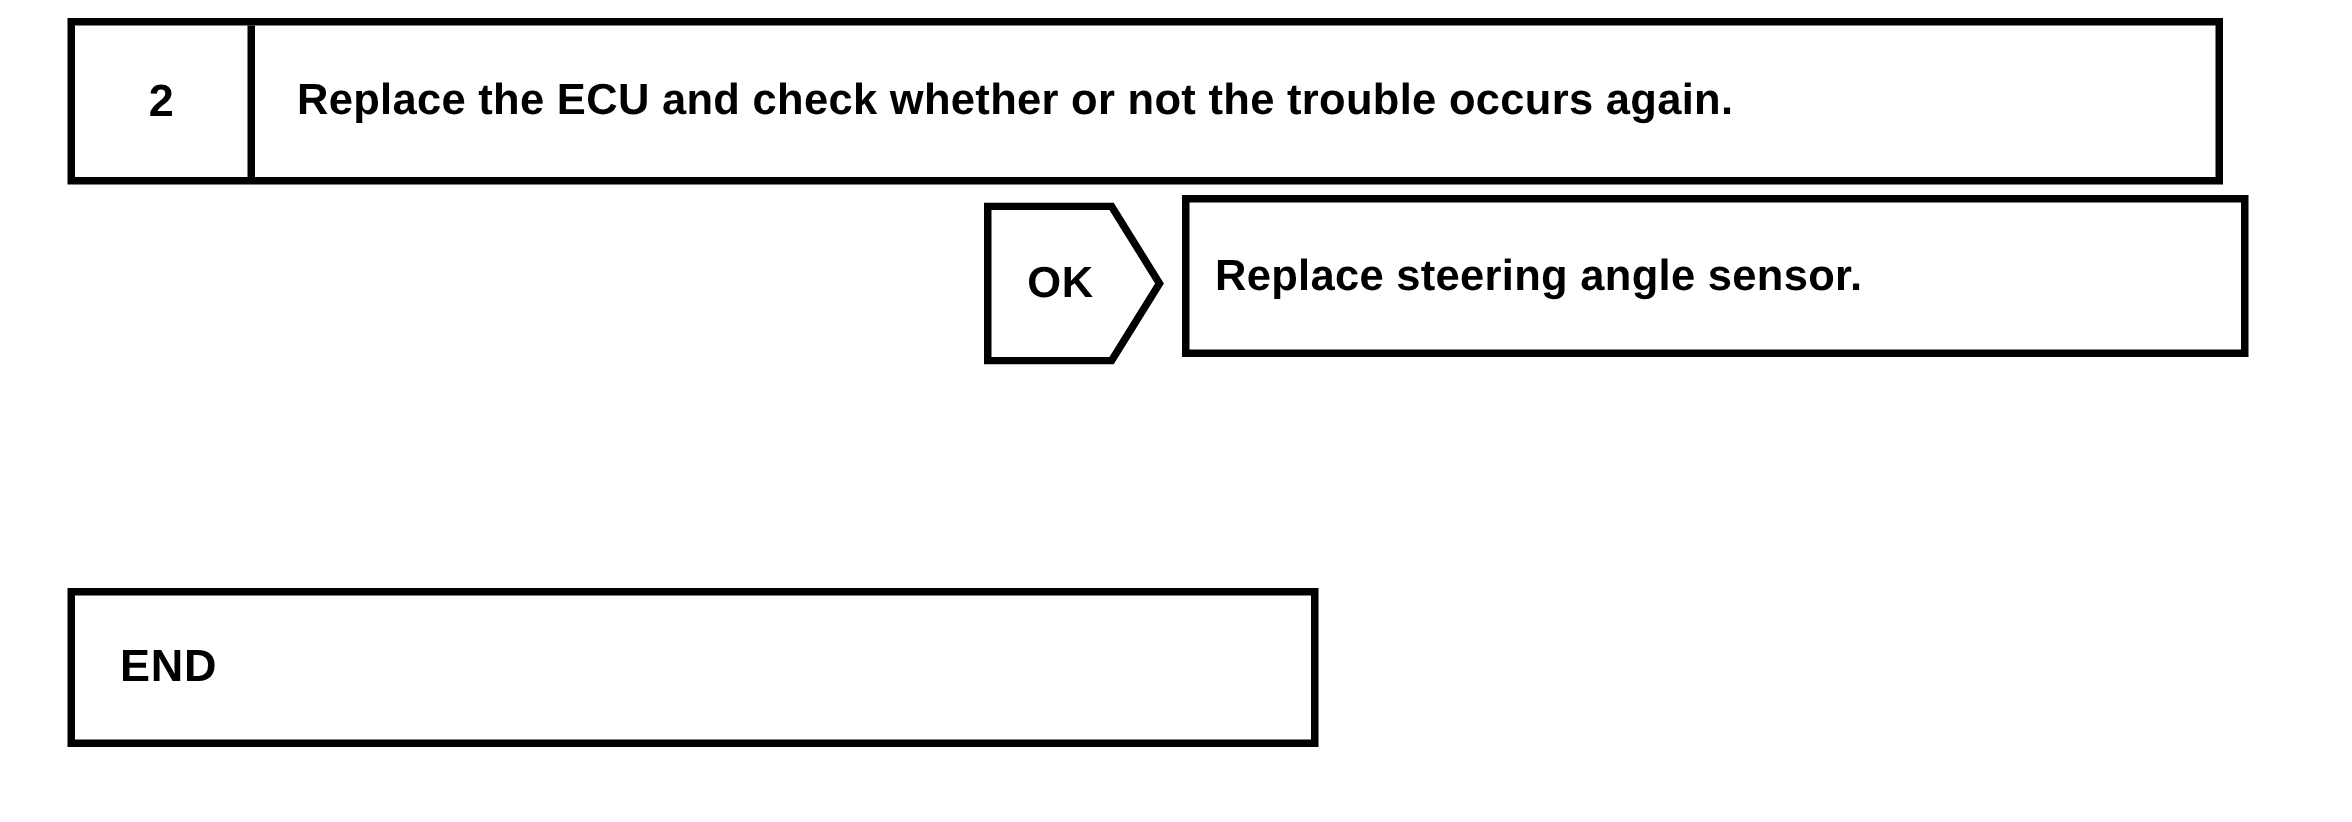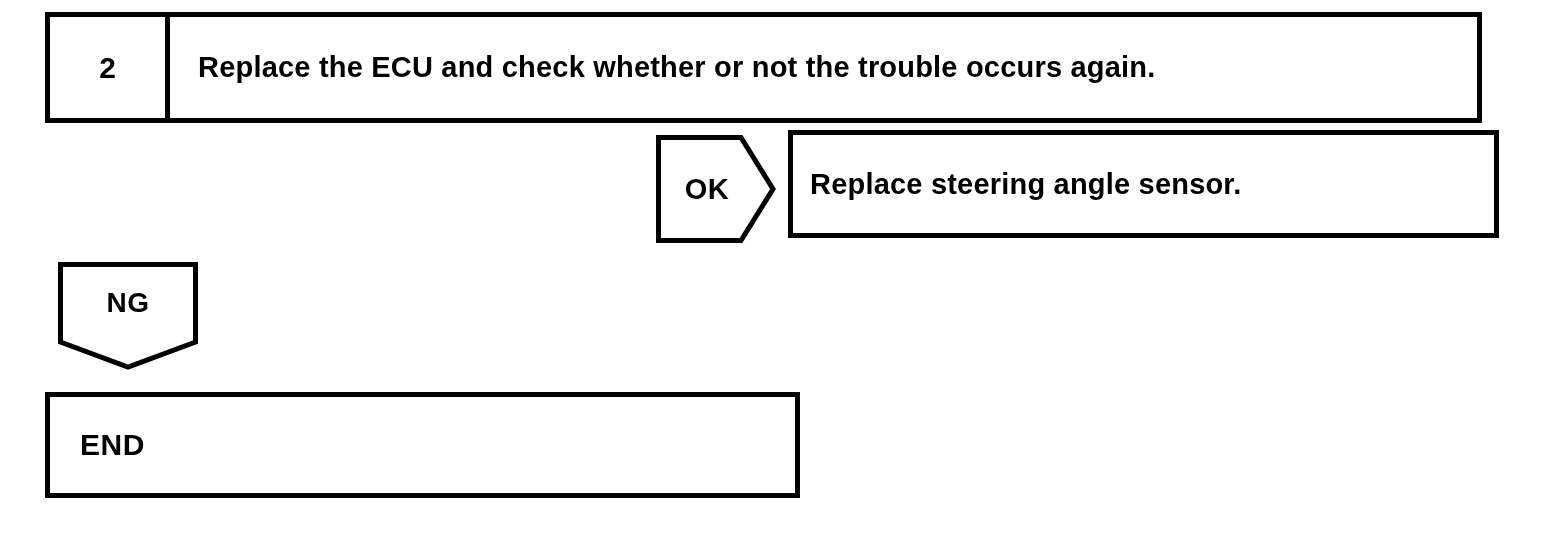--- a/index.html
+++ b/index.html
@@ -99,21 +99,21 @@
     height: 108px;
     padding-left: 17px;
     font-size: 29px;
     letter-spacing: 0.2px;
     margin-left: 16px;
   }
   
   .end-box {
     left: 45px;
     top: 392px;
-    width: 755px;
+    width: 834px;
     height: 106px;
     padding-left: 30px;
     font-size: 30px;
     letter-spacing: 0.5px;
     text-align: right;
   }
 </style>
 </head>
 <body>
 
@@ -128,24 +128,18 @@
     <svg width="120" height="108" viewBox="0 0 120 108">
       <polygon points="2.5,2.5 85,2.5 117,54 85,105.5 2.5,105.5" fill="#ffffff" stroke="#000000" stroke-width="5" stroke-linejoin="miter"></polygon>
     </svg>
     <div class="conn-label">OK</div>
   </div>
 
   <div class="box action-box">
     <span>Replace steering angle sensor.</span>
   </div>
 
-  <div class="connector ng-connector">
-    <svg width="140" height="108" viewBox="0 0 140 108">
-      <polygon points="2.5,2.5 137.5,2.5 137.5,80 70,105 2.5,80" fill="#ffffff" stroke="#000000" stroke-width="5" stroke-linejoin="miter"></polygon>
-    </svg>
-    <div class="conn-label">NG</div>
-  </div>
 
   <div class="box end-box">
     <span>END</span>
   </div>
 
 </div>
 
 </body></html>

